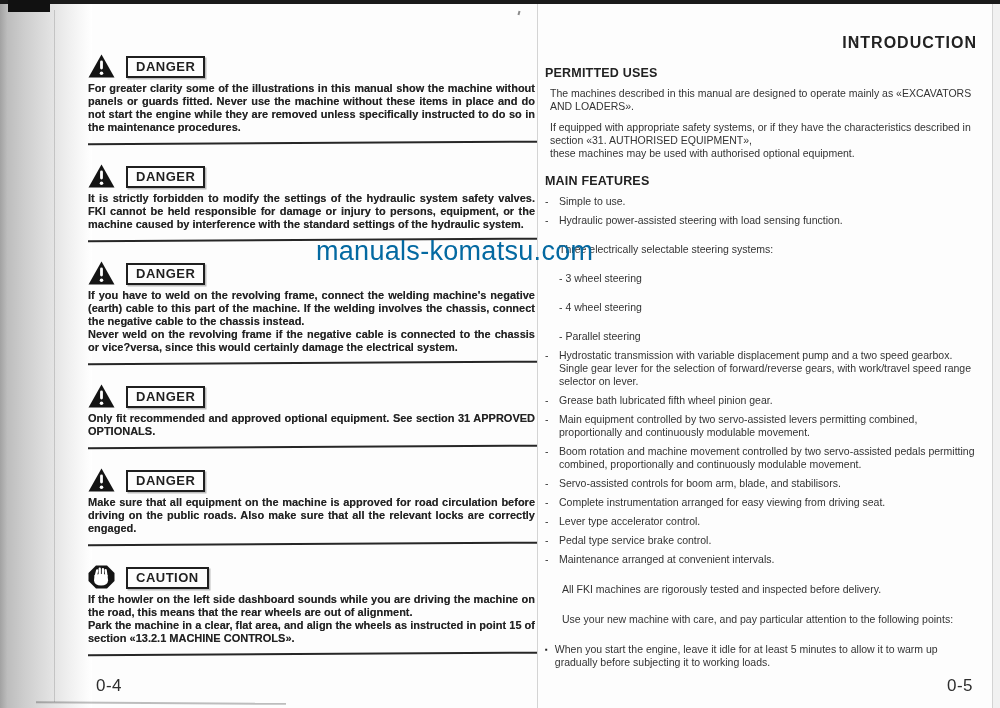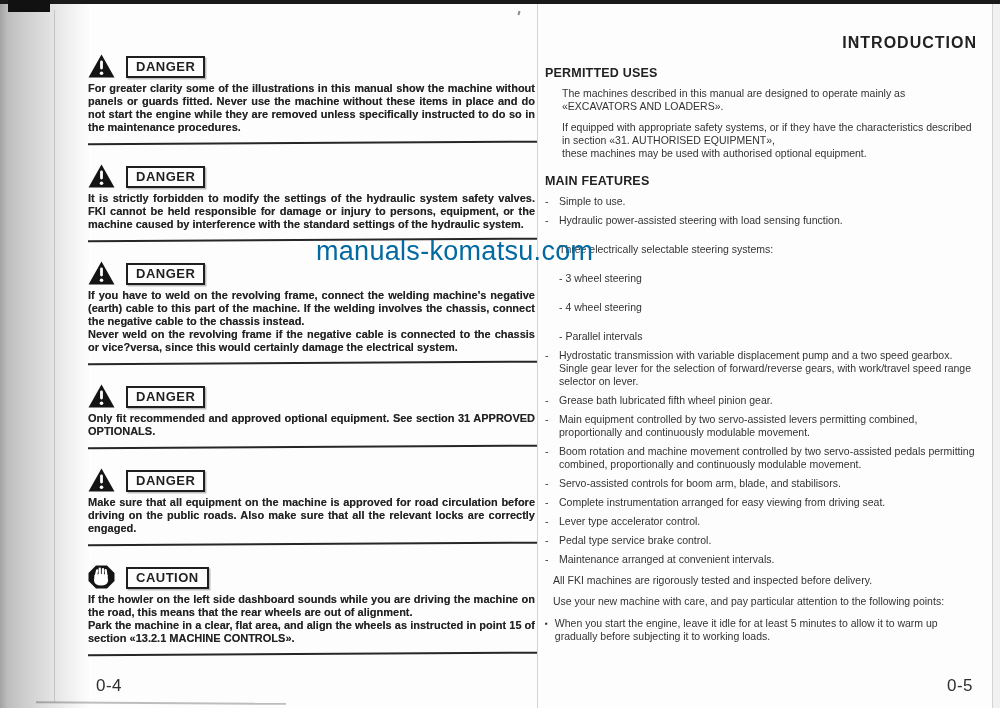--- a/index.html
+++ b/index.html
@@ -46,26 +46,26 @@
   .page-num{position:absolute;font-size:17px;color:#2e2e2e;letter-spacing:0.5px;}
   .page-num.pl{left:8px;bottom:12px;}
 
   
   .page-right{
     position:absolute;left:545px;top:0;width:432px;height:100%;
     padding-top:34px;box-sizing:border-box;color:#333;
   }
   .rp-title{font-size:16px;font-weight:bold;letter-spacing:1px;text-align:right;color:#222;margin:0 0 14px 0;}
   .rp-h2{font-size:12.5px;font-weight:bold;color:#222;letter-spacing:0.2px;margin:14px 0 7px 0;}
-  .para{font-size:10.5px;line-height:13px;margin:0 0 8px 17px;white-space:pre-line;}
+  .para{font-size:10.5px;line-height:13px;margin:0 0 8px 5px;white-space:pre-line;}
   .feature{display:flex;gap:7px;margin:0 0 6px 0;font-size:10.5px;line-height:13px;}
   .f-dash{flex:0 0 auto;width:7px;color:#333;}
   .f-body{flex:1;}
   .f-sub{margin-top:16px;}
-  .rp-line{font-size:10.5px;line-height:13px;margin:8px;}
+  .rp-line{font-size:10.5px;line-height:13px;margin:17px;}
   .rp-lines{margin-bottom:9px;}
   .point{display:flex;gap:7px;font-size:10.5px;line-height:13px;margin-top:4px;}
   .pt-marker{flex:0 0 auto;font-size:8px;line-height:13px;color:#222;}
   .page-num.pr{right:4px;bottom:12px;}
 
   
   .watermark{
     position:absolute;left:316px;top:236px;z-index:5;
     font-size:27px;color:#0369a1;letter-spacing:0.3px;
   }
@@ -199,21 +199,21 @@
     </div>
   </div>
 
   <div class="feature">
     <span class="f-dash">-</span>
     <div class="f-body">
       <div class="f-text">Hydraulic power-assisted steering with load sensing function.</div>
     <div class="f-sub">Three electrically selectable steering systems:</div>
             <div class="f-sub">- 3 wheel steering</div>
             <div class="f-sub">- 4 wheel steering</div>
-            <div class="f-sub">- Parallel intervals</div>
+            <div class="f-sub">- Parallel steering</div>
           </div>
   </div>
 
   <div class="feature">
     <span class="f-dash">-</span>
     <div class="f-body">
       <div class="f-text">Hydrostatic transmission with variable displacement pump and a two speed gearbox. Single gear lever for the selection of forward/reverse gears, with work/travel speed range selector on lever.</div>
     </div>
   </div>
 

